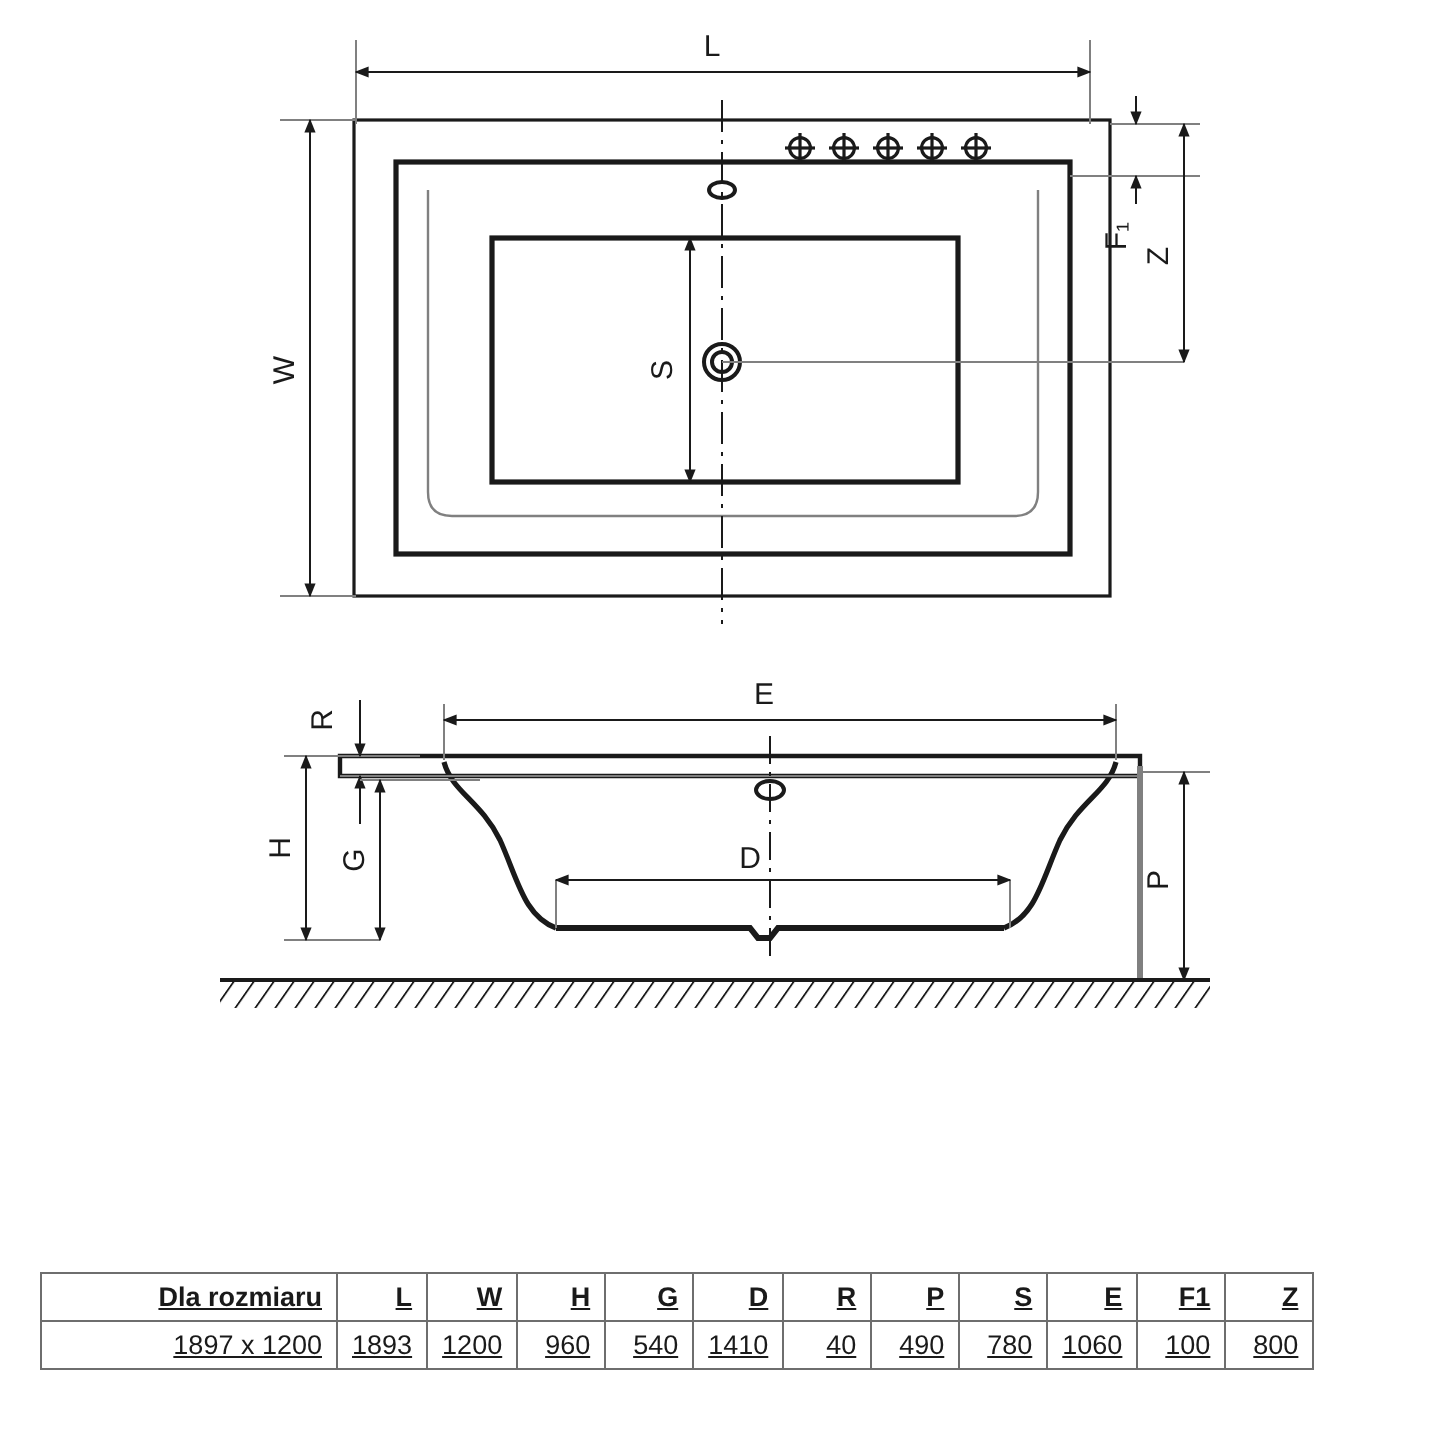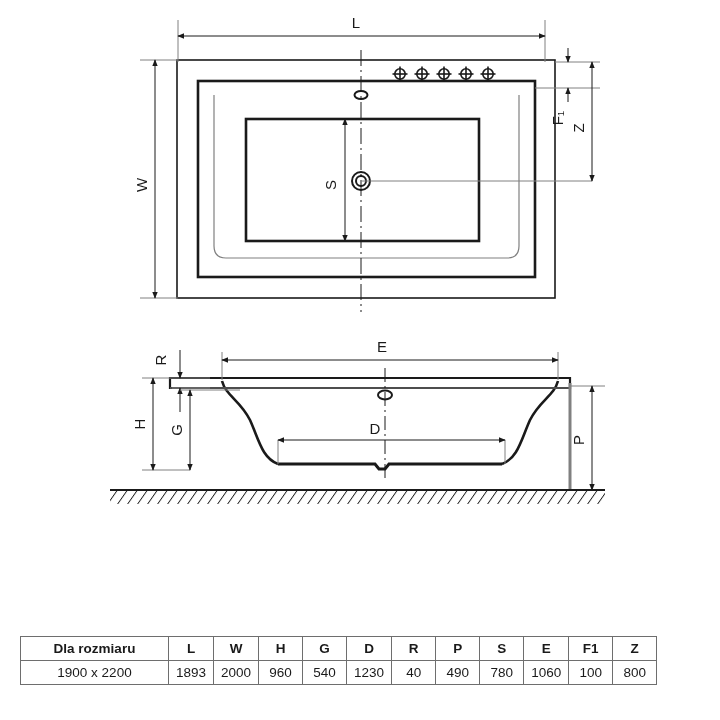--- a/index.html
+++ b/index.html
@@ -40,25 +40,26 @@
     border-collapse: collapse;
     font-family: "Liberation Sans", sans-serif;
     font-size: 13.5px;
     color: #1a1a1a;
     background: #fff;
   }
   .spec-table th,
   .spec-table td {
     border: 1px solid #6e6e6e;
     padding: 4px 7px;
-    text-align: center;
+    text-align: right;
     white-space: nowrap;
     font-weight: normal;
     height: 18px;
     box-sizing: border-box;
+    text-decoration: underline;
   }
   .spec-table th {
     font-weight: bold;
   }
   .spec-table th.col-name,
   .spec-table td.col-name {
     width: 148px;
   }
   .spec-table th.col-dim,
   .spec-table td.col-dim {
@@ -220,26 +221,26 @@
         <th class="col-dim">R</th>
         <th class="col-dim">P</th>
         <th class="col-dim">S</th>
         <th class="col-dim">E</th>
         <th class="col-dim">F1</th>
         <th class="col-dim">Z</th>
       </tr>
     </thead>
     <tbody>
       <tr>
-        <td class="col-name">1900 x 2200</td>
+        <td class="col-name">1897 x 1200</td>
         <td class="col-dim">1893</td>
-        <td class="col-dim">2000</td>
+        <td class="col-dim">1200</td>
         <td class="col-dim">960</td>
         <td class="col-dim">540</td>
-        <td class="col-dim">1230</td>
+        <td class="col-dim">1410</td>
         <td class="col-dim">40</td>
         <td class="col-dim">490</td>
         <td class="col-dim">780</td>
         <td class="col-dim">1060</td>
         <td class="col-dim">100</td>
         <td class="col-dim">800</td>
       </tr>
     </tbody>
   </table>
 

